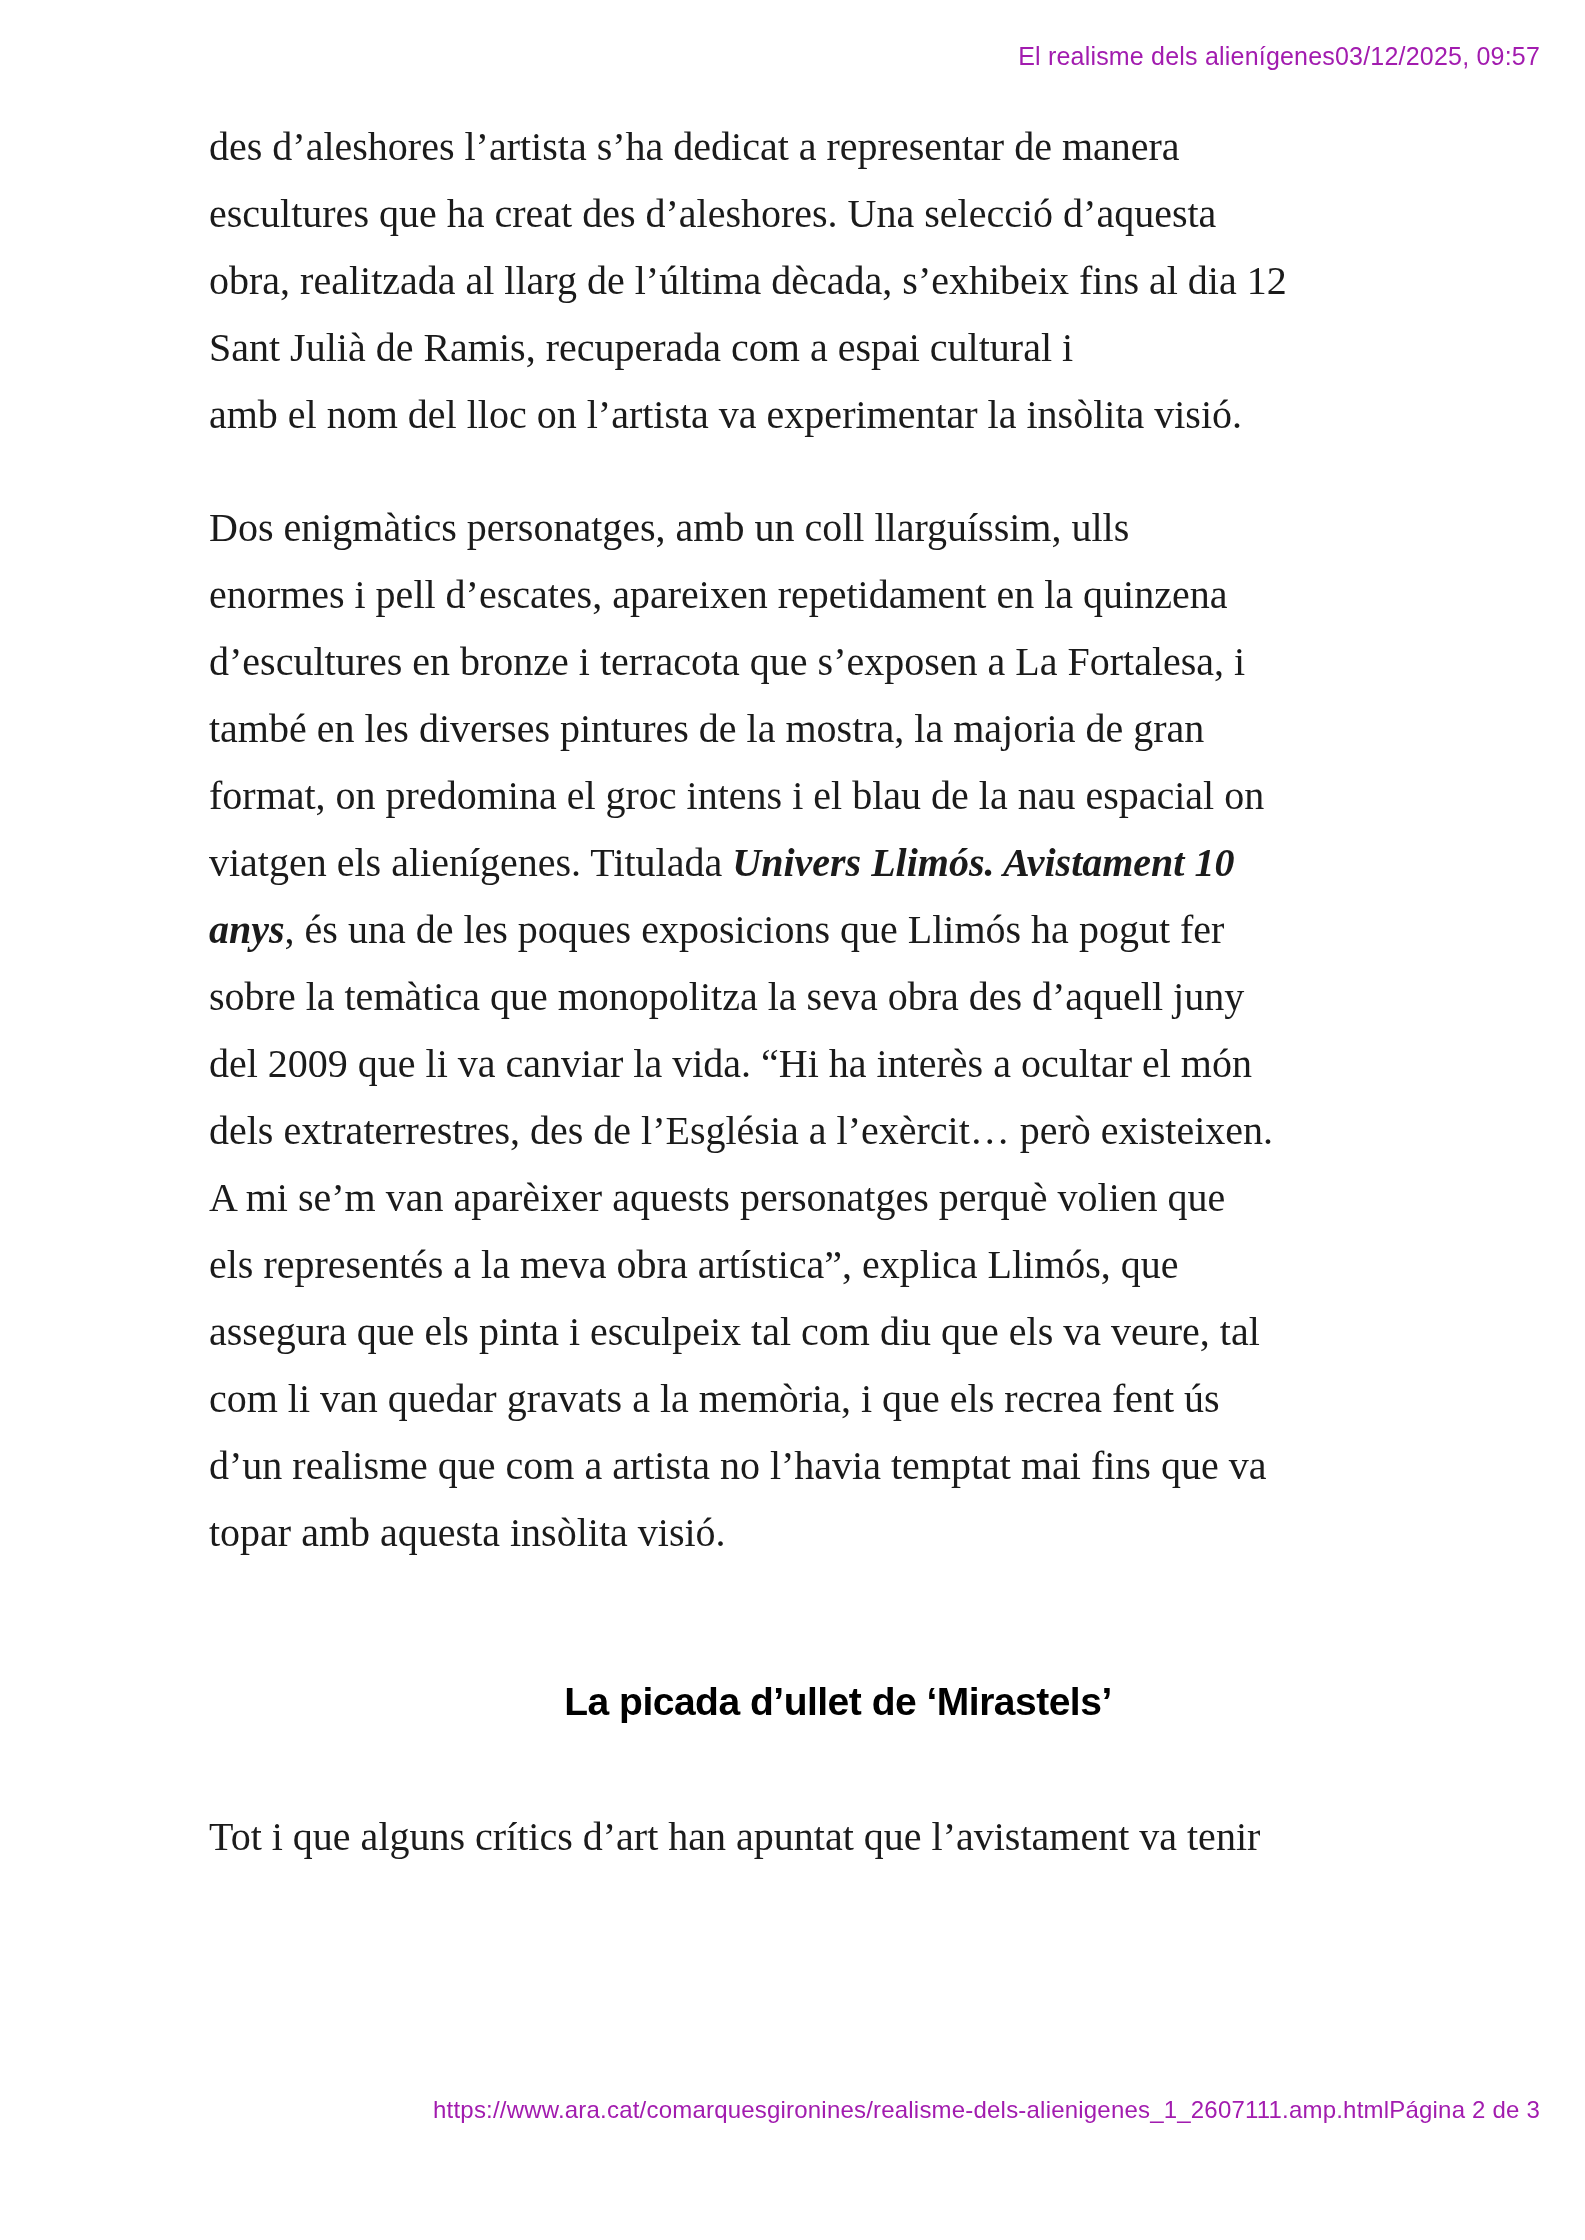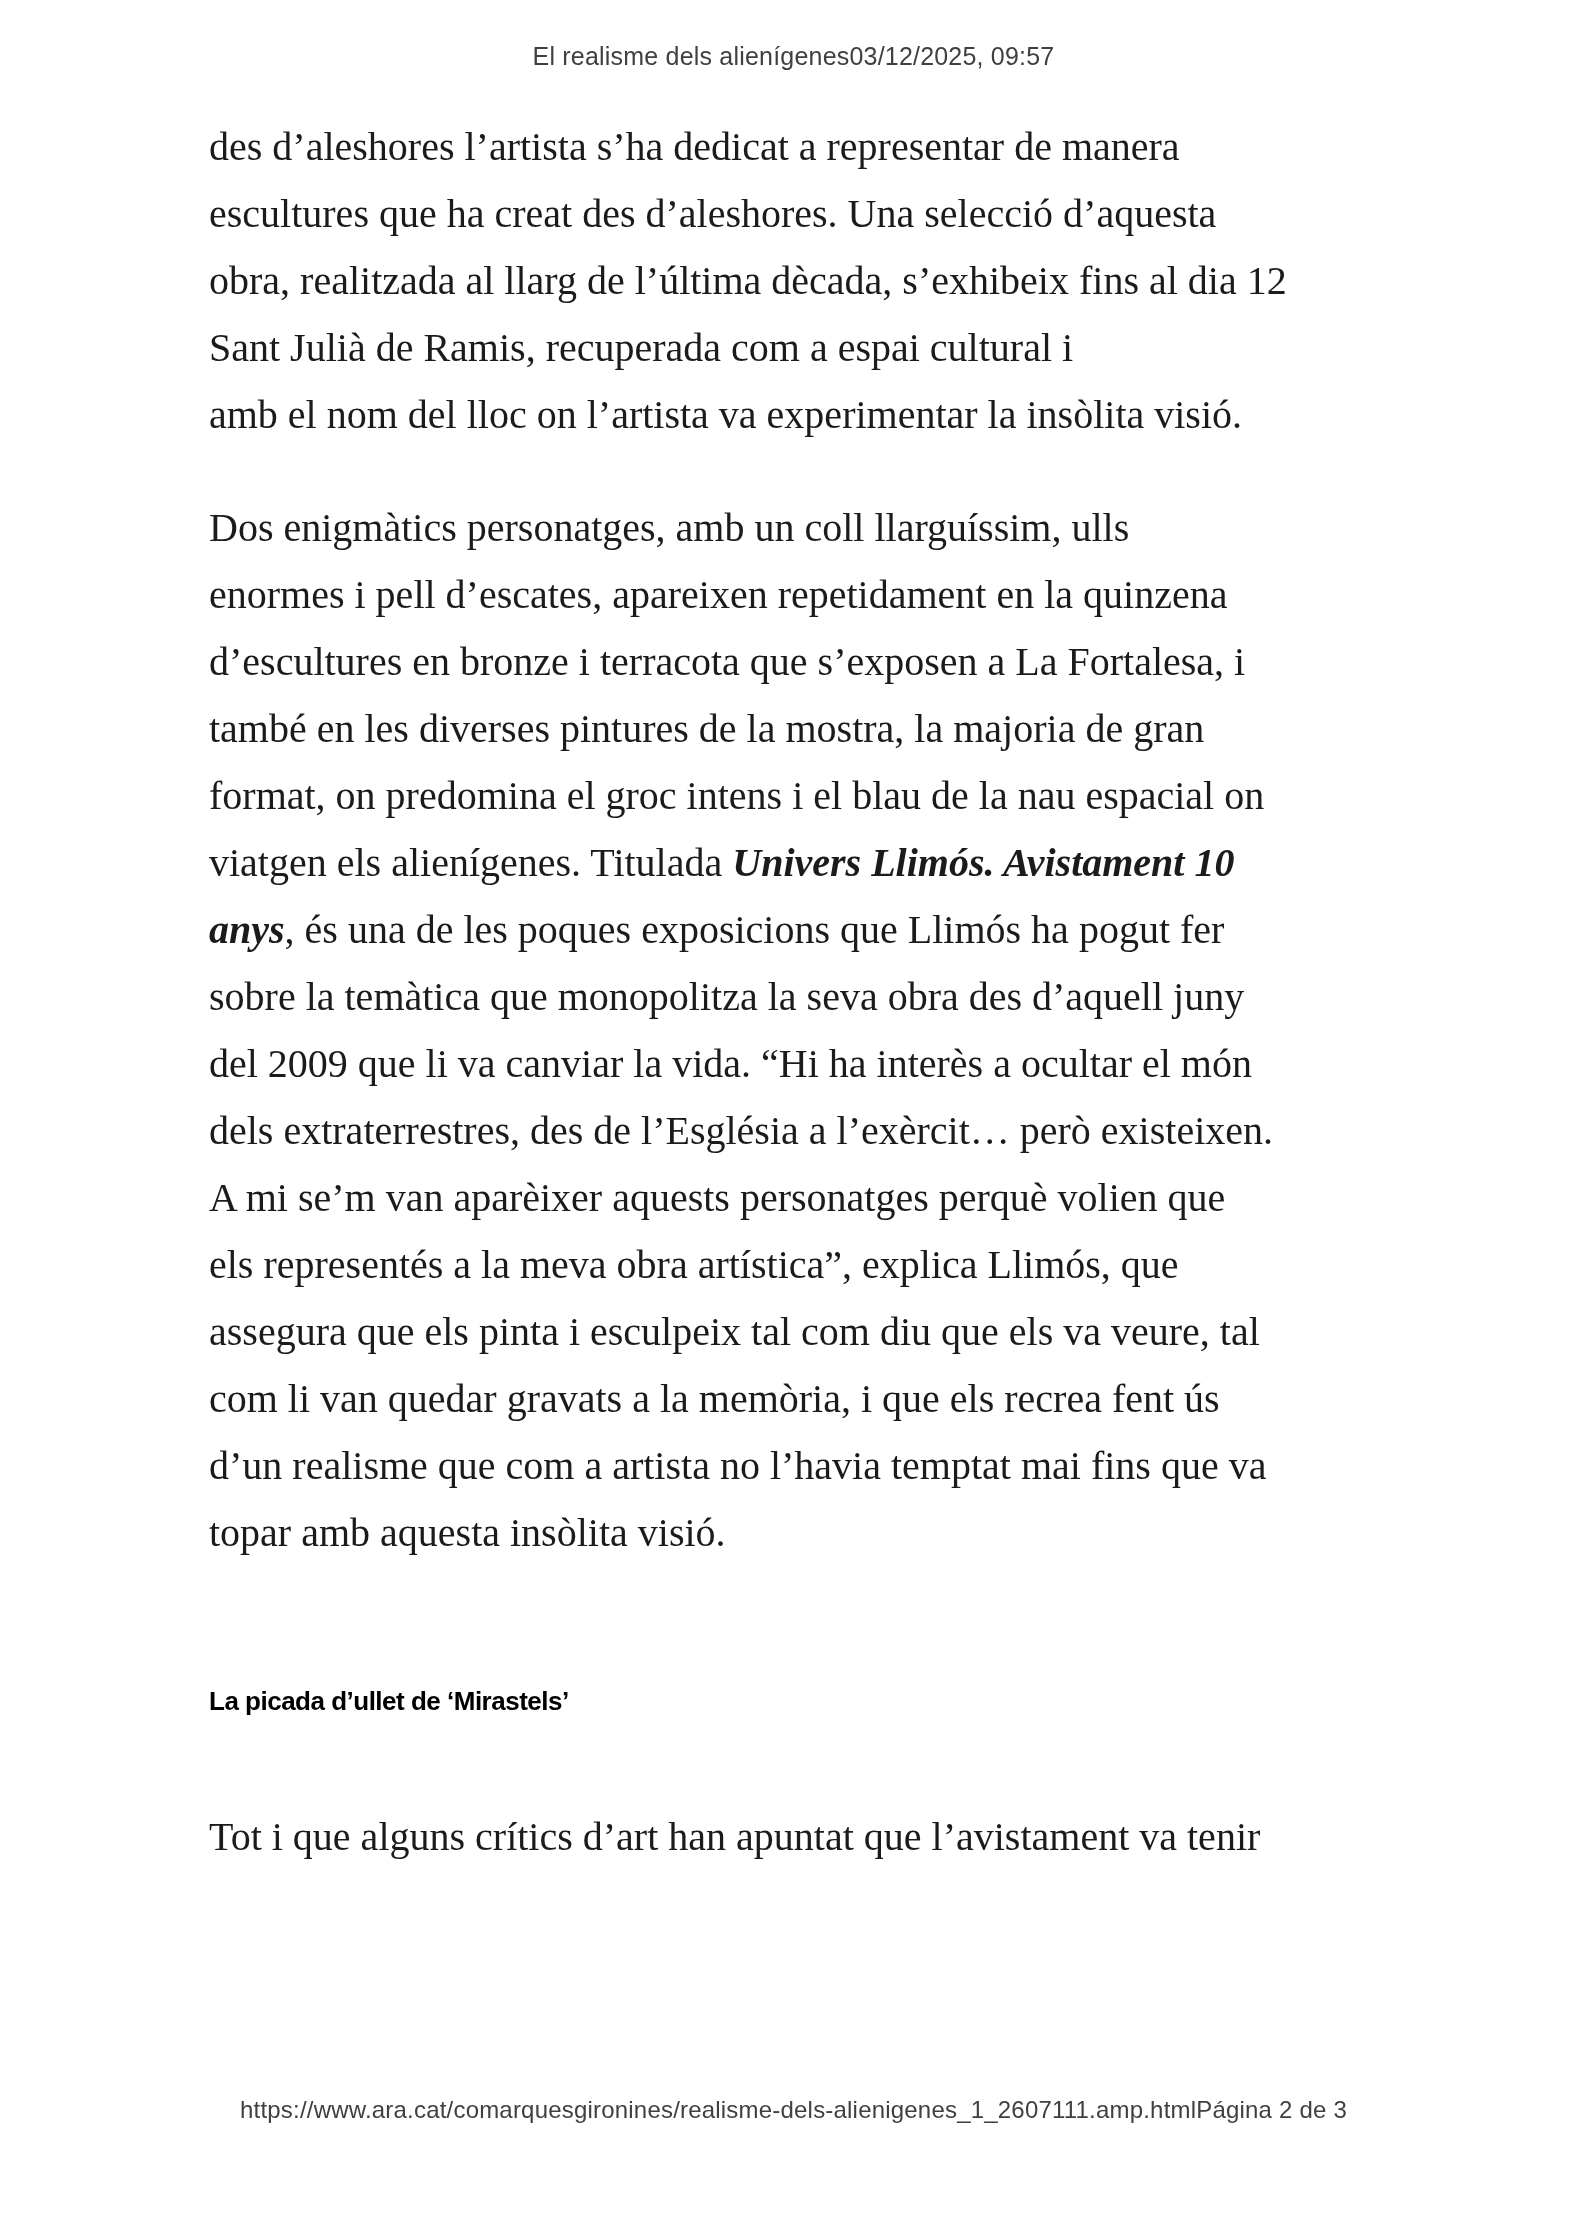--- a/index.html
+++ b/index.html
@@ -14,25 +14,25 @@
     overflow: hidden;
     font-family: "Liberation Sans", sans-serif;
     color: #000000;
   }
   
   .chrome-bar {
     position: absolute;
     left: 47px;
     right: 45px;
     display: flex;
-    justify-content: center;
+    justify-content: flex-end;
     align-items: baseline;
     font-size: 25px;
     letter-spacing: 0.2px;
-    color: #404040;
+    color: #a21caf;
   }
   .chrome-bar.top { top: 42px; }
   .chrome-bar.bottom { top: 2096px; font-size: 24px; }
   
   .article {
     position: absolute;
     top: 113px;
     left: 197px;
     width: 1270px;
     font-family: "Liberation Serif", "DejaVu Serif", serif;
@@ -44,25 +44,26 @@
   .para:last-child { margin-bottom: 0; }
   .line {
     display: block;
     white-space: pre;
     margin-left: 12px;
   }
   .seg-italic { font-style: italic; font-weight: bold; }
   .section-heading {
     font-family: "Liberation Sans", sans-serif;
     font-weight: 700;
-    font-size: 26px;
+    font-size: 39px;
     line-height: 47px;
     letter-spacing: -0.5px;
     color: #000000;
     margin: 112px 0 78px 0;
+    text-align: center;
   }
 </style>
 </head>
 <body>
 
 <div class="chrome-bar top">
   <span>El realisme dels alienígenes</span>
   <span>03/12/2025, 09:57</span>
 </div>
 

